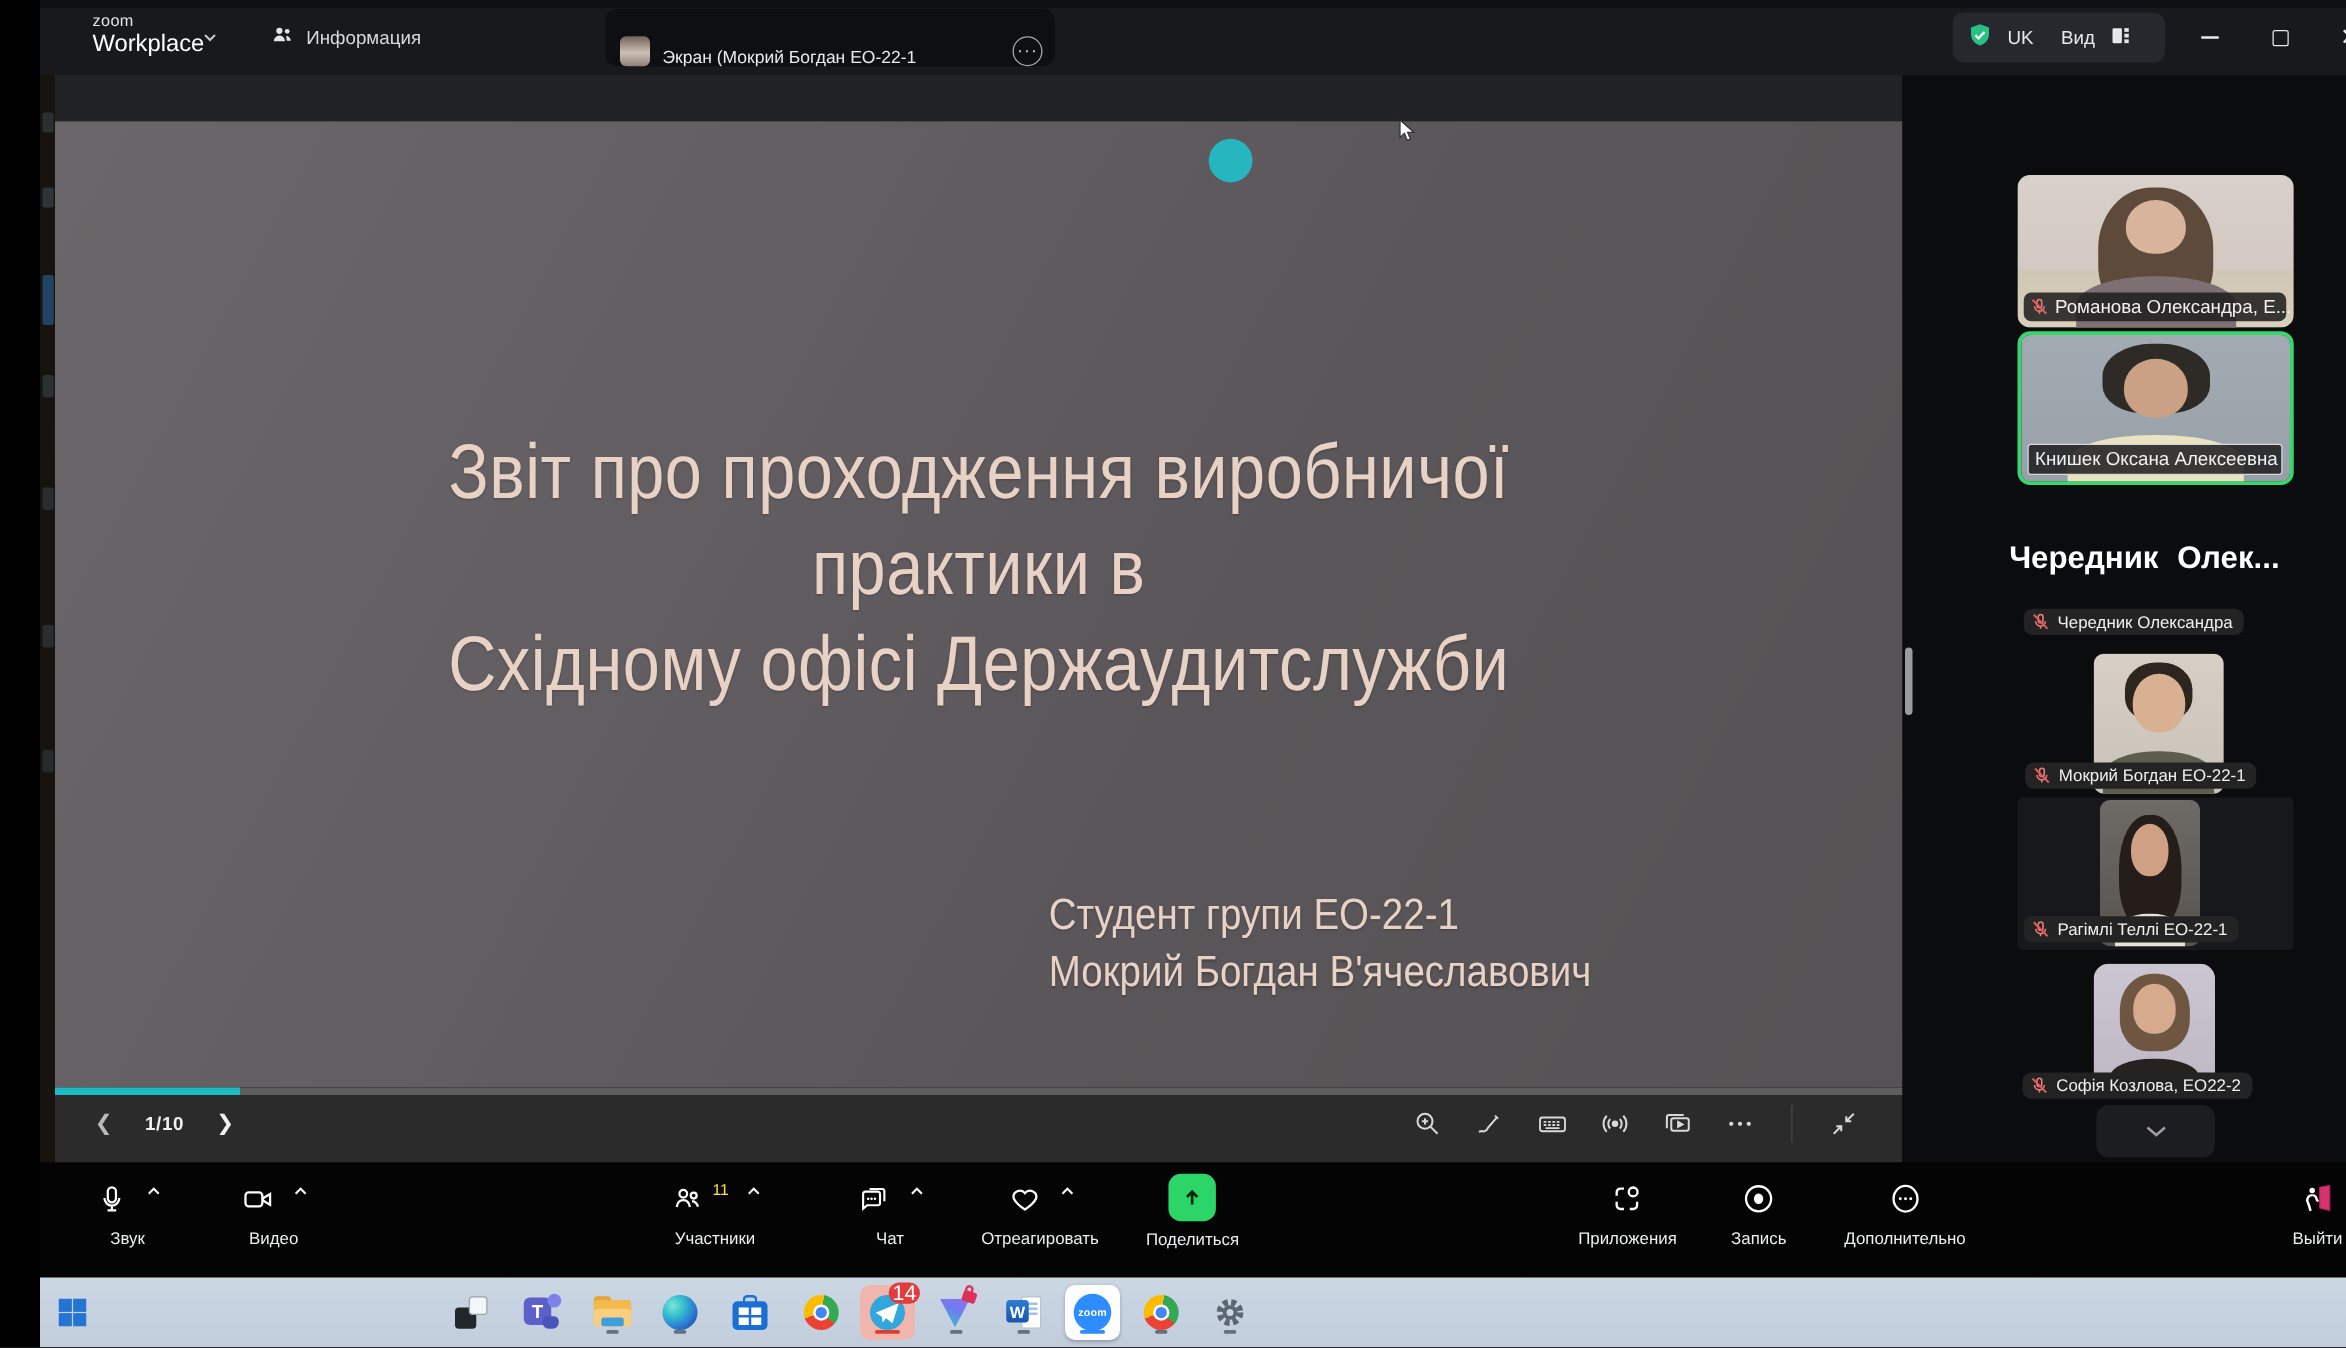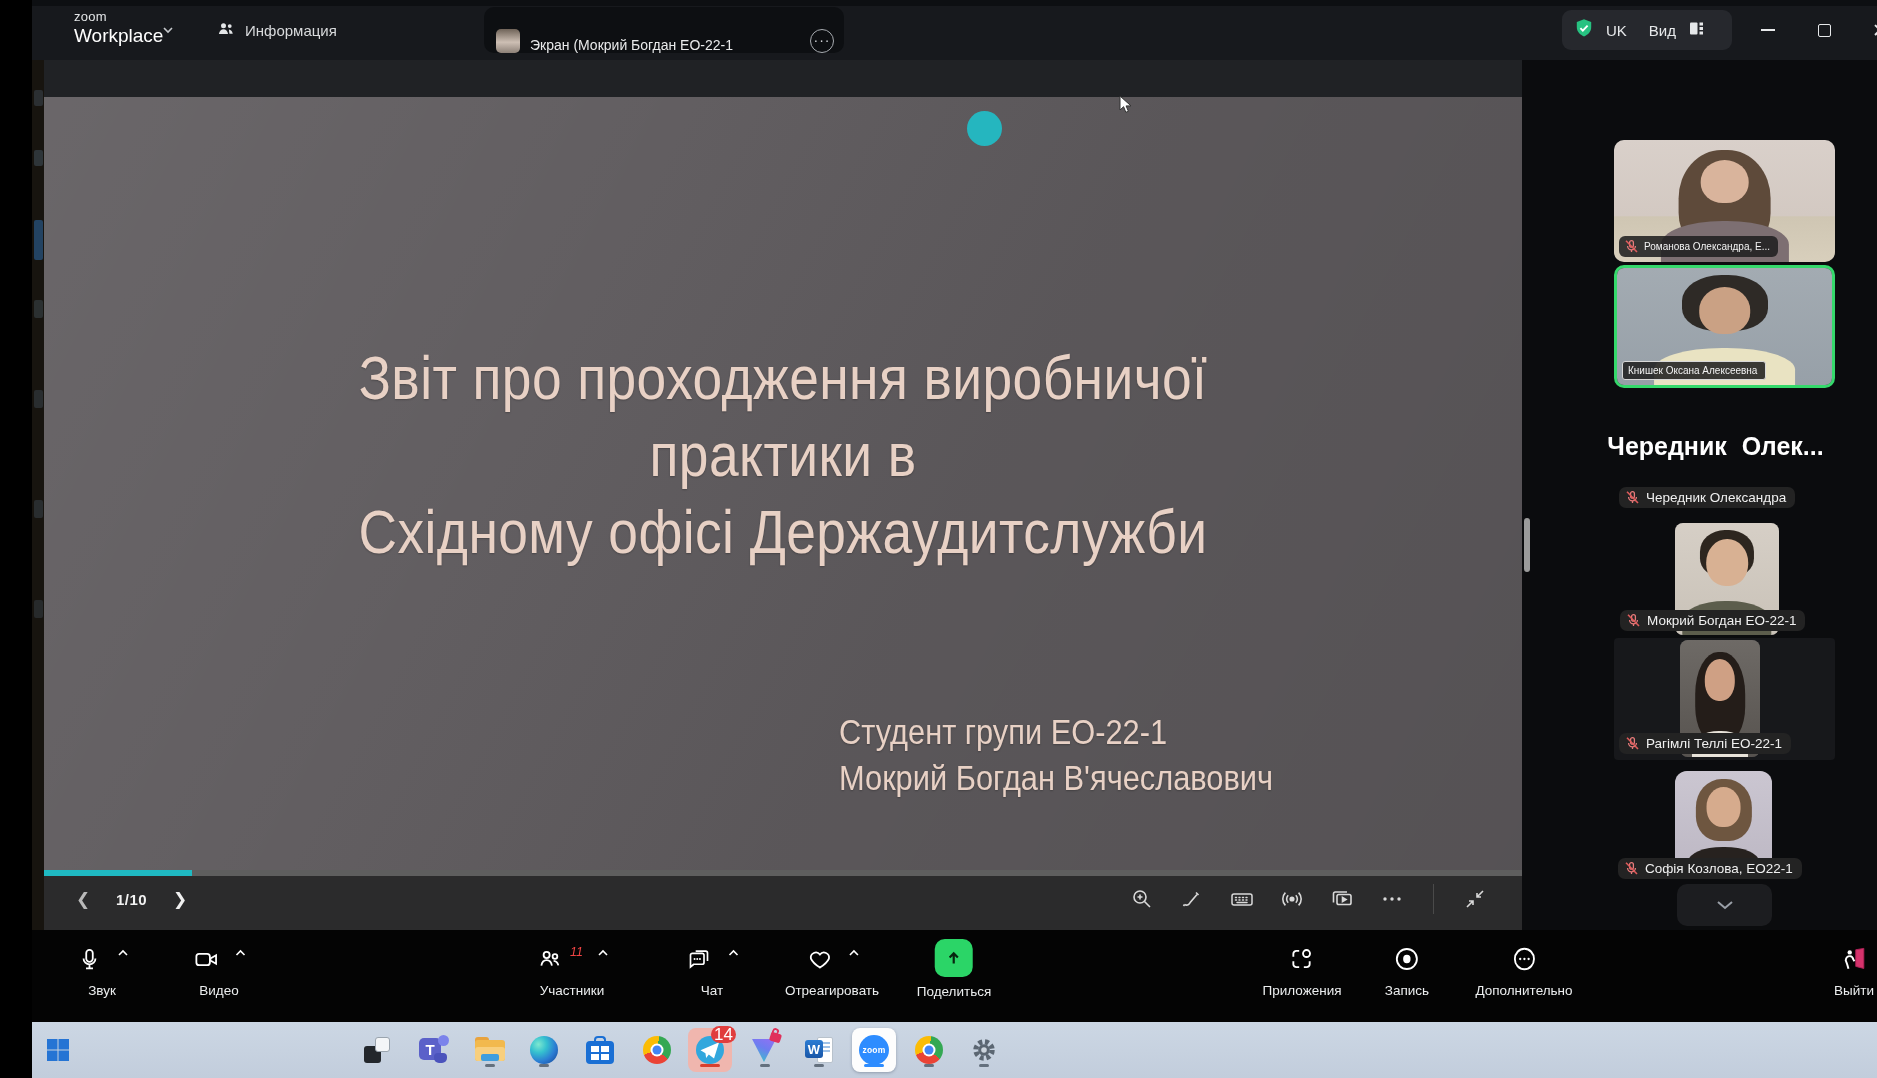--- a/index.html
+++ b/index.html
@@ -69,40 +69,40 @@
   .s2 { background:linear-gradient(180deg,#a3abb2 0%,#97a0a8 100%); }
   .s3 { background:linear-gradient(180deg,#d6cfc6 0%,#c9c2b8 100%); }
   .s4 { background:linear-gradient(180deg,#6e6a66 0%,#57534f 100%); }
   .s5 { background:linear-gradient(180deg,#cbc6d1 0%,#bdb8c4 100%); }
   .person { position:absolute; left:0; top:0; width:100%; height:100%; }
   .hair { position:absolute; left:50%; transform:translateX(-50%); border-radius:46% 46% 40% 40%; }
   .face { position:absolute; left:50%; transform:translateX(-50%); border-radius:50% 50% 46% 46%; }
   .torso { position:absolute; left:50%; transform:translateX(-50%); bottom:-6%; border-radius:48% 48% 0 0; }
   .vlabel { position:absolute; left:5px; bottom:5px; max-width:95%; display:flex; align-items:center; gap:5px;
             background:rgba(32,32,32,.88); border-radius:6px; padding:3px 8px 3px 5px;
-            color:#f2f2f2; font-size:10px; white-space:nowrap; }
+            color:#f2f2f2; font-size:15px; white-space:nowrap; }
   .vlabel.outlined { border:1px solid #d8d8d8; border-radius:3px; }
   .section-name { position:absolute; left:0; top:372px; width:100%; text-align:center; color:#fff;
                   font-size:25px; font-weight:700; word-spacing:8px; }
   .pill { position:absolute; display:flex; align-items:center; gap:6px; background:#232323; border-radius:7px;
           padding:3px 9px 3px 6px; color:#f0f0f0; font-size:13.5px; white-space:nowrap; }
   .band { position:absolute; left:92px; top:578px; width:221px; height:122px; background:#17181b; border-radius:4px; }
   .portrait { position:absolute; border-radius:8px; overflow:hidden; background:#444; }
   .pt3 { left:153px; top:463px; width:104px; height:112px; }
   .pt4 { left:158px; top:580px; width:80px; height:117px; }
   .pt5 { left:153px; top:711px; width:97px; height:100px; border-radius:12px; }
   .panel-chevron { position:absolute; left:155px; top:824px; width:95px; height:42px; background:#1c1d20; border-radius:10px;
                    display:flex; align-items:center; justify-content:center; }
 
   
   .toolbar { position:absolute; left:0; top:930px; width:1877px; height:92px; background:#040404; }
   .tb-item { position:absolute; top:12px; transform:translateX(-50%); display:flex; flex-direction:column;
              align-items:center; gap:7px; color:#eceeef; font-size:13.5px; white-space:nowrap; }
   .tb-iconrow { height:34px; display:flex; align-items:center; gap:14px; }
-  .tb-count { font-size:12.5px; color:#ef4444; margin:-14px 0 0 -8px;font-style:italic; }
+  .tb-count { font-size:12.5px; color:#fde047; margin:-14px 0 0 -8px; }
   .share-btn { width:38px; height:38px; margin-top:-3px; background:#2bd567; border-radius:10px;
                display:flex; align-items:center; justify-content:center; }
   .tb-chev { margin-top:-10px; }
 
   
   .taskbar { position:absolute; left:0; top:1022px; width:1877px; height:56px;
              background:linear-gradient(180deg,#ccd7e4 0%,#c2cddc 100%); }
   .tk-icon { position:absolute; top:8px; width:40px; height:40px; transform:translateX(-50%);
              display:flex; align-items:center; justify-content:center; border-radius:7px; }
   .run-dash { position:absolute; bottom:3px; left:50%; transform:translateX(-50%); width:10px; height:3px;
@@ -351,21 +351,21 @@
         <div class="torso" style="width:74%;height:30%;background:#27221f;"></div>
       </div>
         </div>
     </div>
     <div class="pill" style="left:96px; top:798px;">
       <svg class="muted-mic" width="15" height="15" viewBox="0 0 15 15" fill="none" stroke="#e87b7b" stroke-width="1.3">
           <rect x="5.6" y="1.6" width="3.8" height="6.6" rx="1.9"></rect>
           <path d="M3.6 7a3.9 3.9 0 0 0 7.8 0M7.5 10.9v2"></path>
           <path d="M2 1.8L13 13" stroke="#e05c5c" stroke-width="1.6"></path>
         </svg>
-      <span>Софія Козлова, ЕО22-1</span>
+      <span>Софія Козлова, ЕО22-2</span>
     </div>
 
     <div class="panel-chevron">
       <svg width="22" height="14" viewBox="0 0 22 14">
           <path d="M4 4l7 6 7-6" fill="none" stroke="#9aa0a8" stroke-width="2"></path>
         </svg>
     </div>
   </div>
 
   <div class="toolbar">

